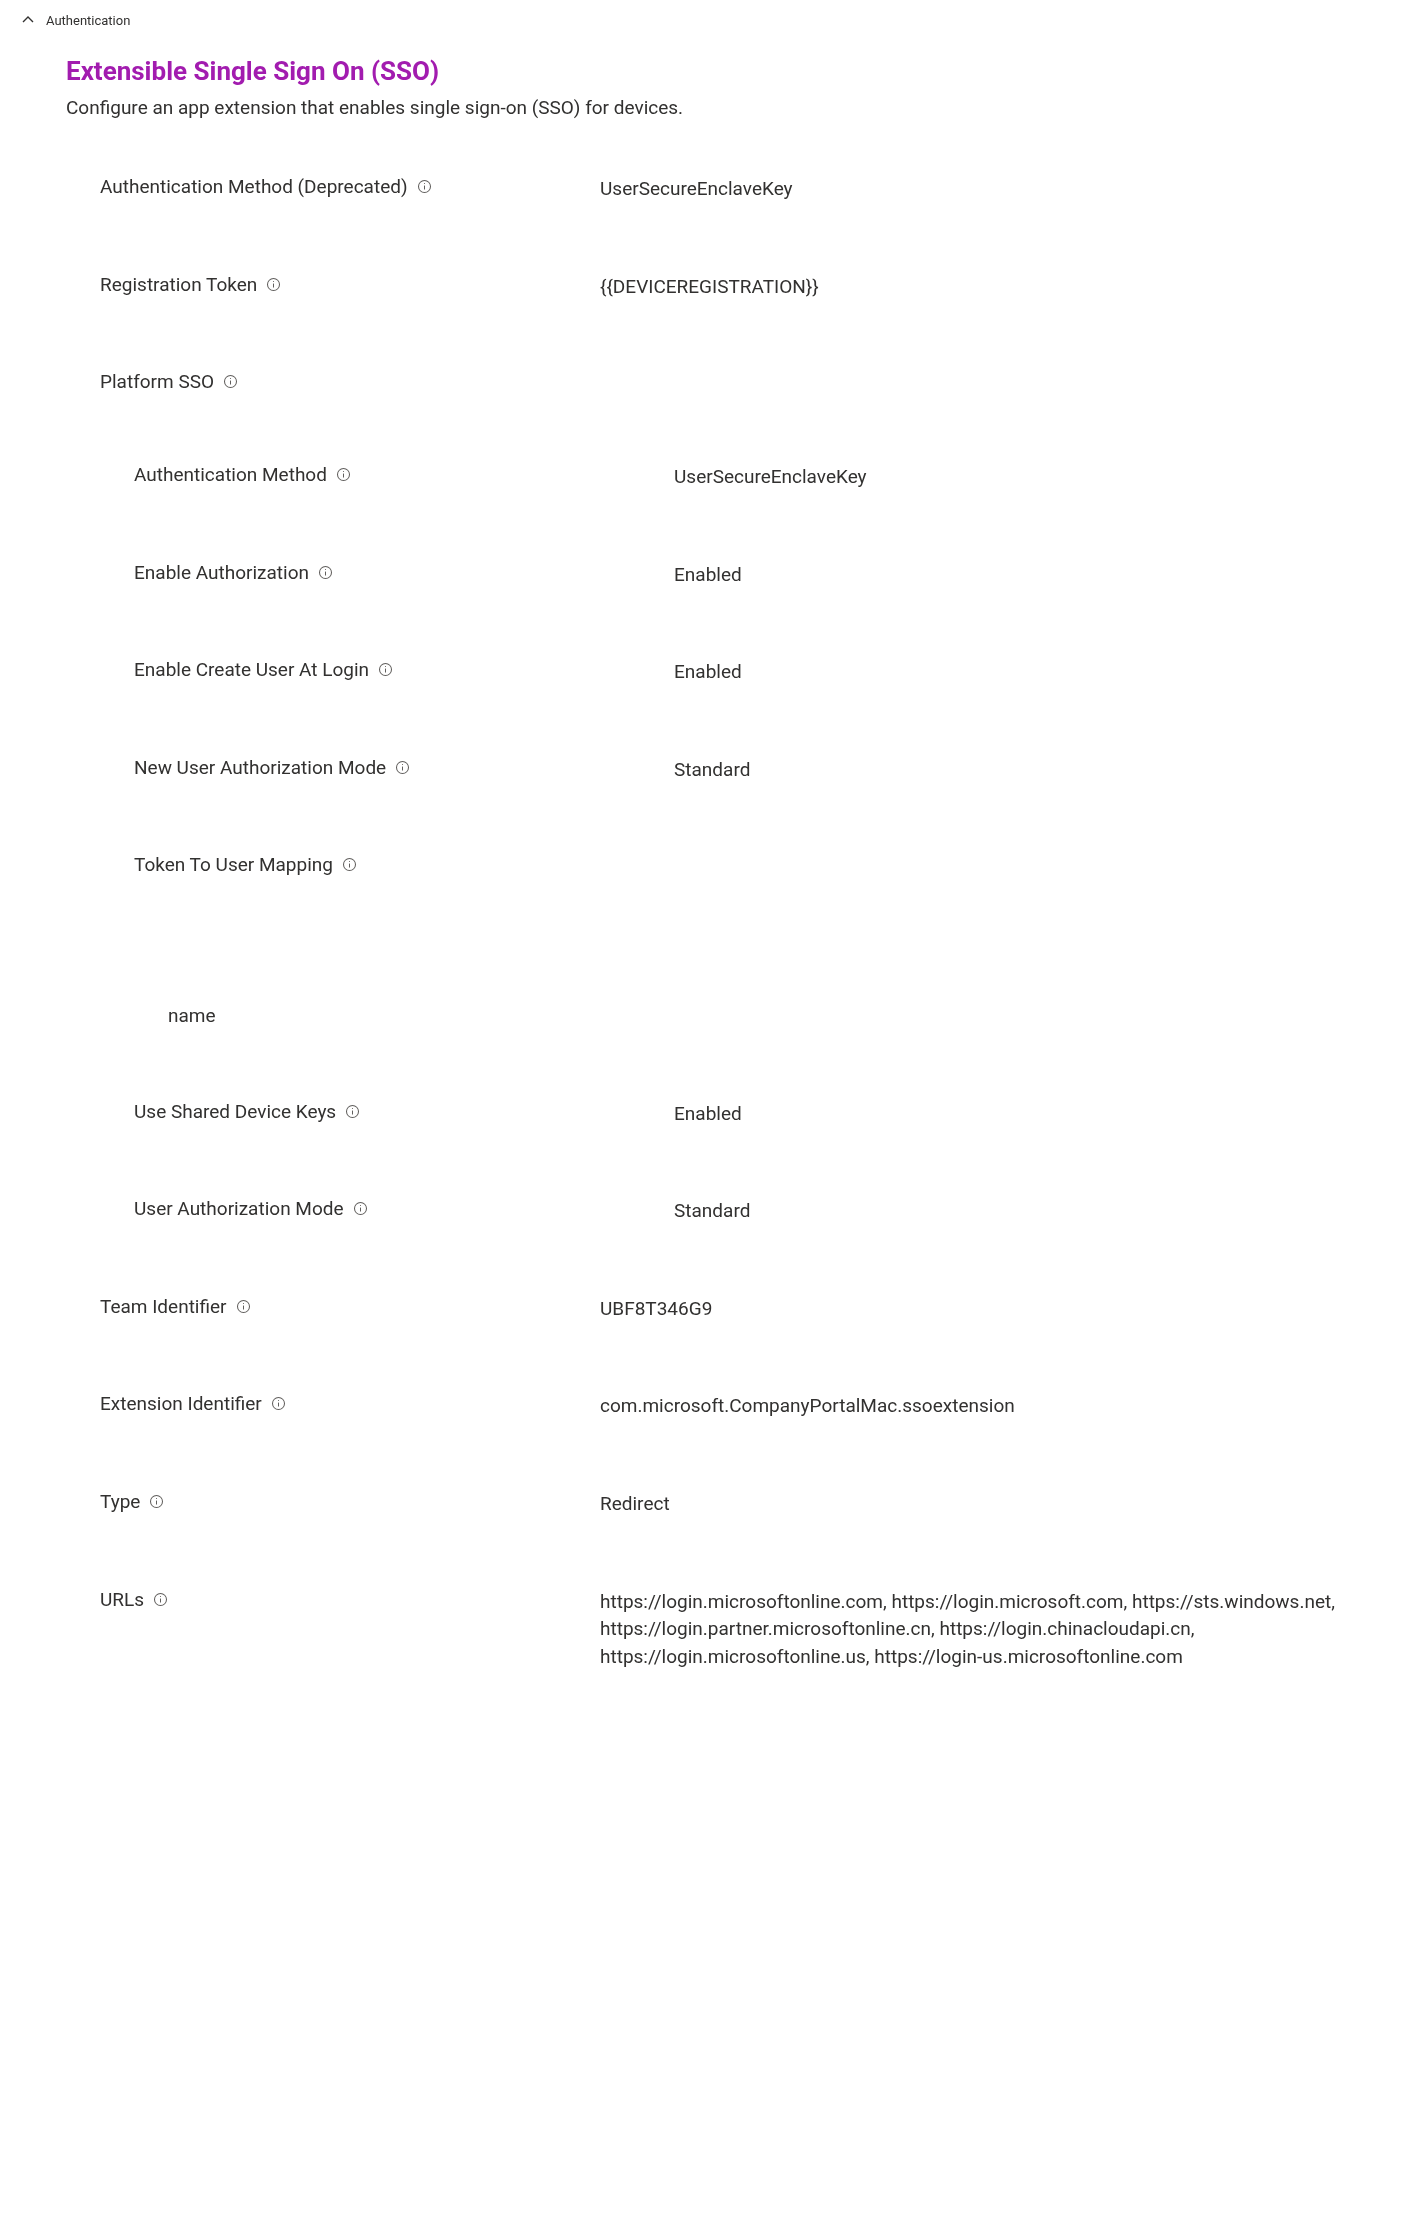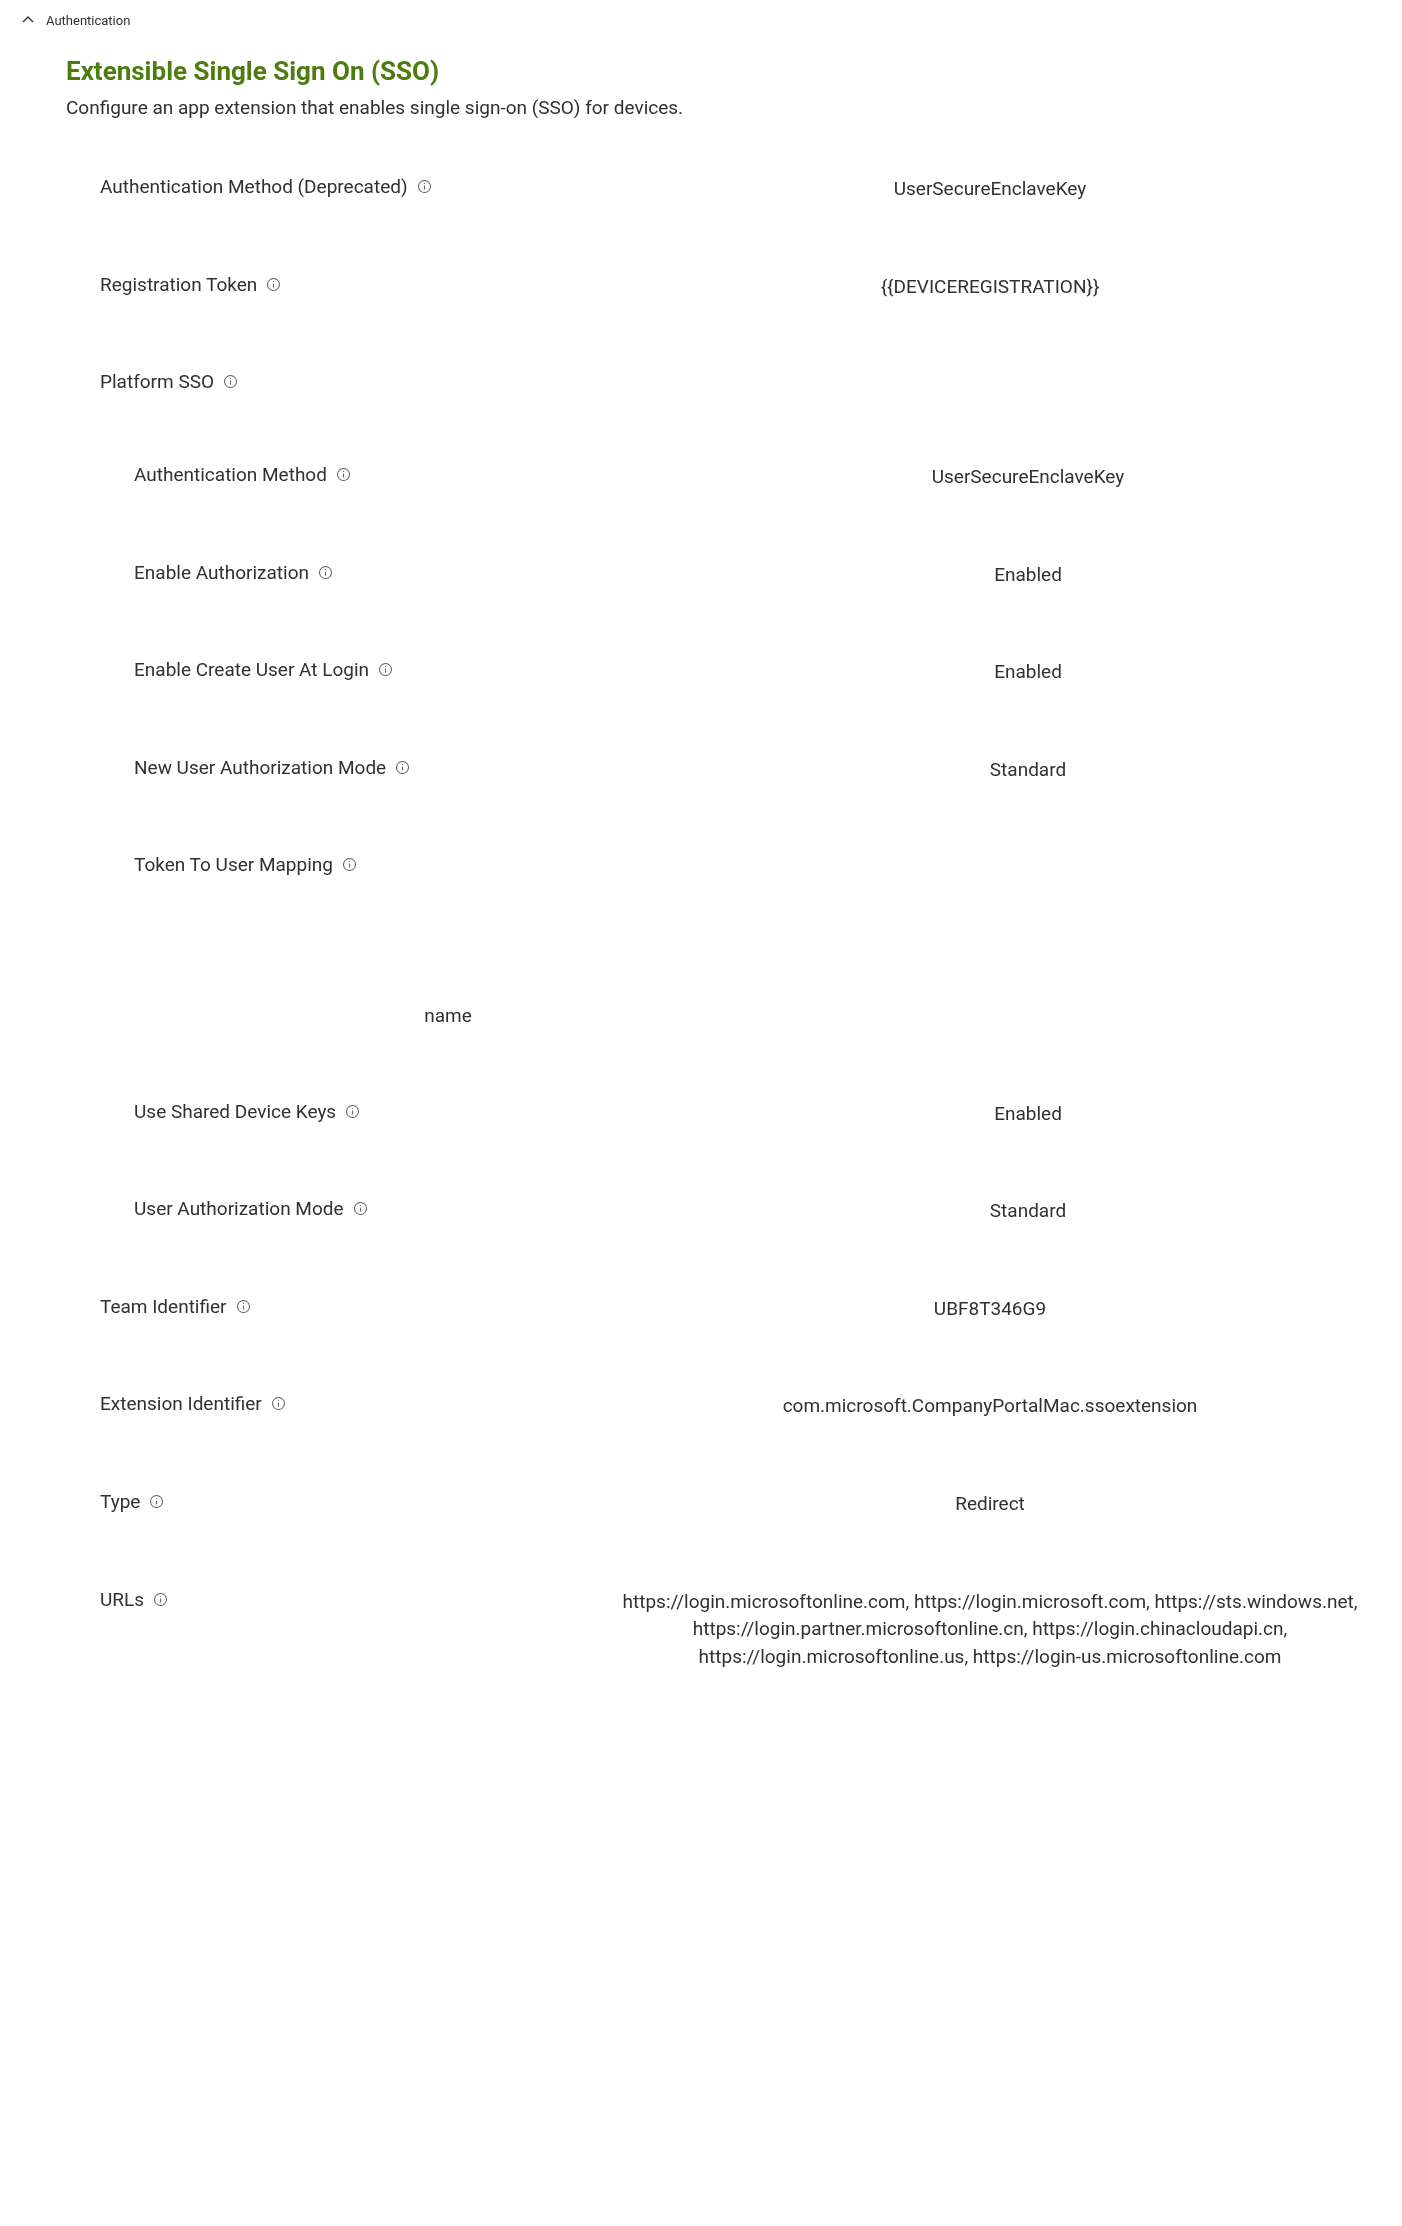--- a/index.html
+++ b/index.html
@@ -34,21 +34,21 @@
       font-size: 13px;
       font-weight: 400;
       color: #323130;
     }
     .content-block {
       padding-left: 46px;
     }
     .page-title {
       font-size: 26px;
       font-weight: 700;
-      color: #4d7c0f;
+      color: #a21caf;
       margin-bottom: 10px;
     }
     .page-description {
       font-size: 19px;
       font-weight: 400;
       color: #323130;
       margin-bottom: 56px;
     }
     .label-cell {
       display: flex;
@@ -71,21 +71,21 @@
       cursor: pointer;
     }
     .value-text {
       font-size: 19px;
       font-weight: 400;
       color: #323130;
       line-height: 1.45;
       max-width: 780px;
     }
     
-    .indent-1 { padding-left: 34px; text-align: center; }
+    .indent-1 { padding-left: 34px; }
     .row {
       display: grid;
       grid-template-columns: 480px 1fr;
       column-gap: 20px;
       align-items: start;
       margin-bottom: 70px;
     }
     .row .value-text {
       padding-top: 0;
     }

